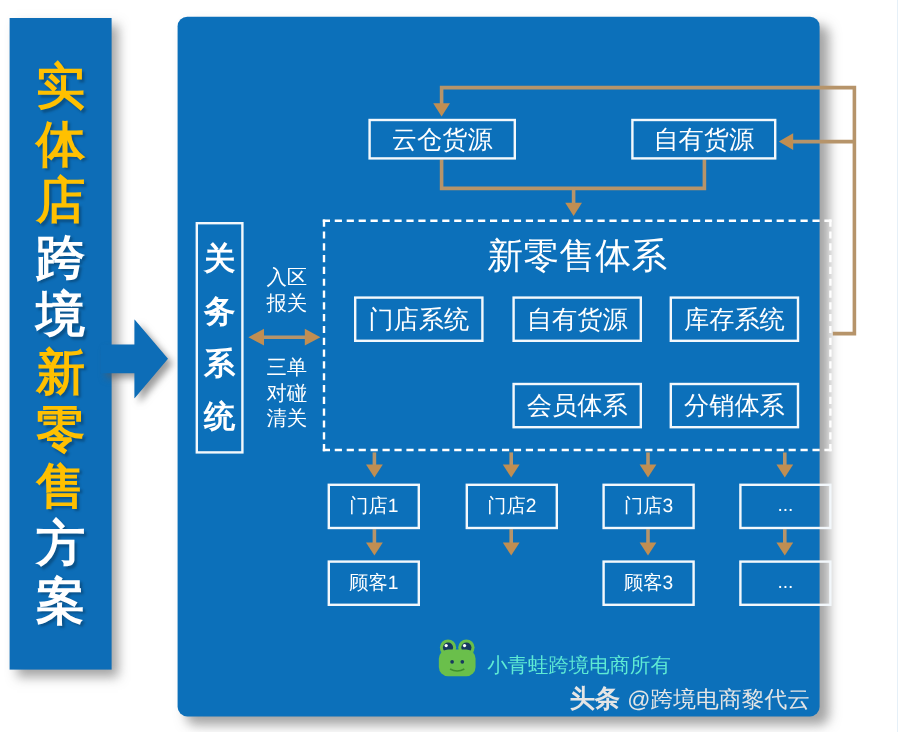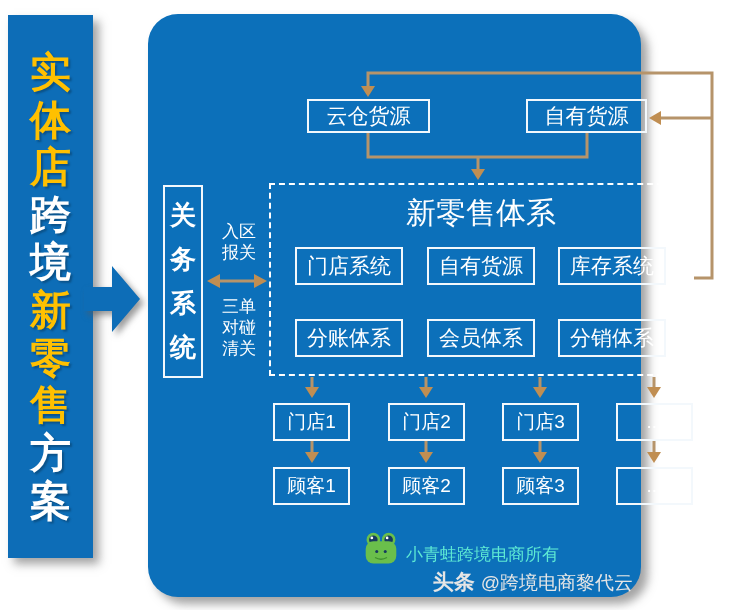--- a/index.html
+++ b/index.html
@@ -16,22 +16,22 @@
   .banner span { font-size:41px; font-weight:bold; line-height:1.04; text-shadow:2px 2px 2px rgba(0,0,0,.25); }
   .c-y { color:#FFC000; }
   .c-w { color:#ffffff; }
 
   
   .block-arrow { position:absolute; left:84px; top:266px; width:56px; height:66px;
     filter:drop-shadow(4px 4px 3px rgba(90,90,90,.6)); }
 
   
   .panel {
-    position:absolute; left:148px; top:14px; width:493px; height:583px;
-    background:#0c70ba; border-radius:30px;
+    position:absolute; left:148px; top:14px; width:535px; height:583px;
+    background:#0c70ba; border-radius:8px;
     box-shadow:7px 7px 10px rgba(90,90,90,.55);
   }
   .connectors { position:absolute; left:0; top:0; width:584px; height:583px; }
 
   .wbox {
     position:absolute; border:2px solid #f3f8fc; color:#ffffff;
     display:flex; align-items:center; justify-content:center; white-space:nowrap;
   }
   .src { width:123px; height:34px; top:85px; font-size:21px; }
   #src-cloud { left:159px; }
@@ -52,21 +52,21 @@
 
   .core {
     position:absolute; left:121px; top:169px; width:424px; height:193px;
     border:2px dashed #ffffff;
   }
   .core-title { margin-top:8px; text-align:center; color:#ffffff; font-size:30px; font-weight:normal; }
   .sys { width:108px; height:38px; font-size:21px; }
   .r1 { top:62px; } .r2 { top:134px; }
   .cx1 { left:24px; } .cx2 { left:156px; } .cx3 { left:287px; }
 
-  .leaf { width:77px; height:38px; font-size:19px; }
+  .leaf { width:77px; height:38px; font-size:16px; }
   .store-row { top:389px; }
   .cust-row { top:453px; }
   .lx1 { left:125px; } .lx2 { left:240px; } .lx3 { left:354px; } .lx4 { left:468px; }
 
   .footer-brand {
     position:absolute; left:258px; top:529px; color:#5eead4; font-size:17px; white-space:nowrap;
   }
   .frog { position:absolute; left:216px; top:518px; width:34px; height:34px; }
 
   .watermark {
@@ -168,23 +168,20 @@
       <div class="core-title">新零售体系</div>
       <div class="wbox sys r1 cx1">
         <span>门店系统</span>
       </div>
       <div class="wbox sys r1 cx2">
         <span>自有货源</span>
       </div>
       <div class="wbox sys r1 cx3">
         <span>库存系统</span>
       </div>
-      <div class="wbox sys r2 cx1">
-        <span>分账体系</span>
-      </div>
       <div class="wbox sys r2 cx2">
         <span>会员体系</span>
       </div>
       <div class="wbox sys r2 cx3">
         <span>分销体系</span>
       </div>
     </div>
 
     <div class="wbox leaf store-row lx1">
       <span>门店1</span>
@@ -194,23 +191,20 @@
     </div>
     <div class="wbox leaf store-row lx3">
       <span>门店3</span>
     </div>
     <div class="wbox leaf store-row lx4">
       <span>...</span>
     </div>
 
     <div class="wbox leaf cust-row lx1">
       <span>顾客1</span>
-    </div>
-    <div class="wbox leaf cust-row lx2">
-      <span>顾客2</span>
     </div>
     <div class="wbox leaf cust-row lx3">
       <span>顾客3</span>
     </div>
     <div class="wbox leaf cust-row lx4">
       <span>...</span>
     </div>
 
     <svg class="frog" viewBox="0 0 40 40">
       <circle cx="11" cy="9" r="8" fill="#6abf4b"></circle>

